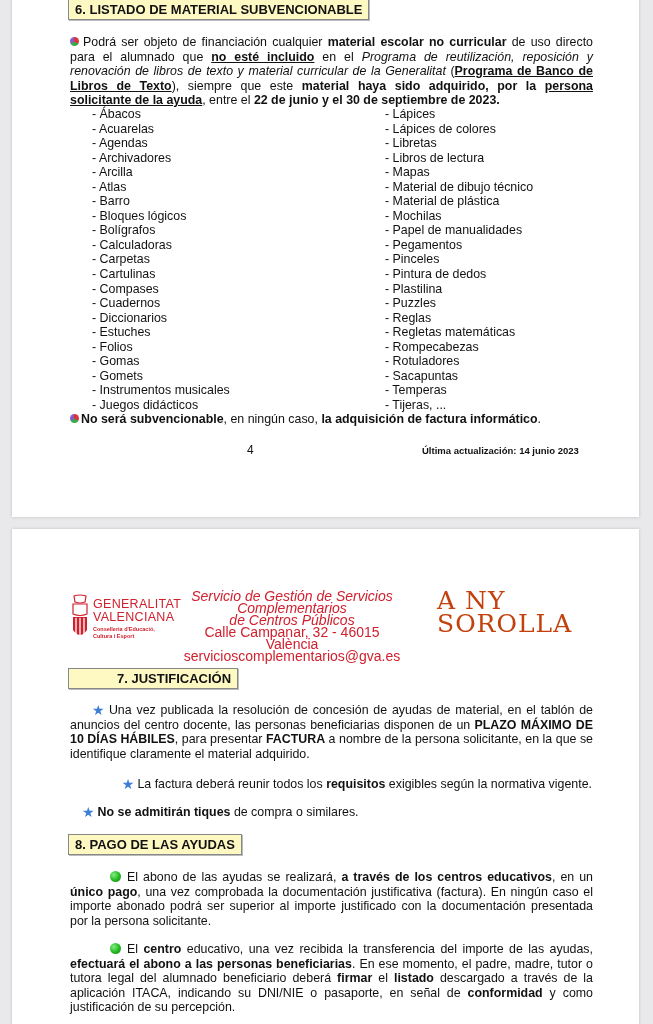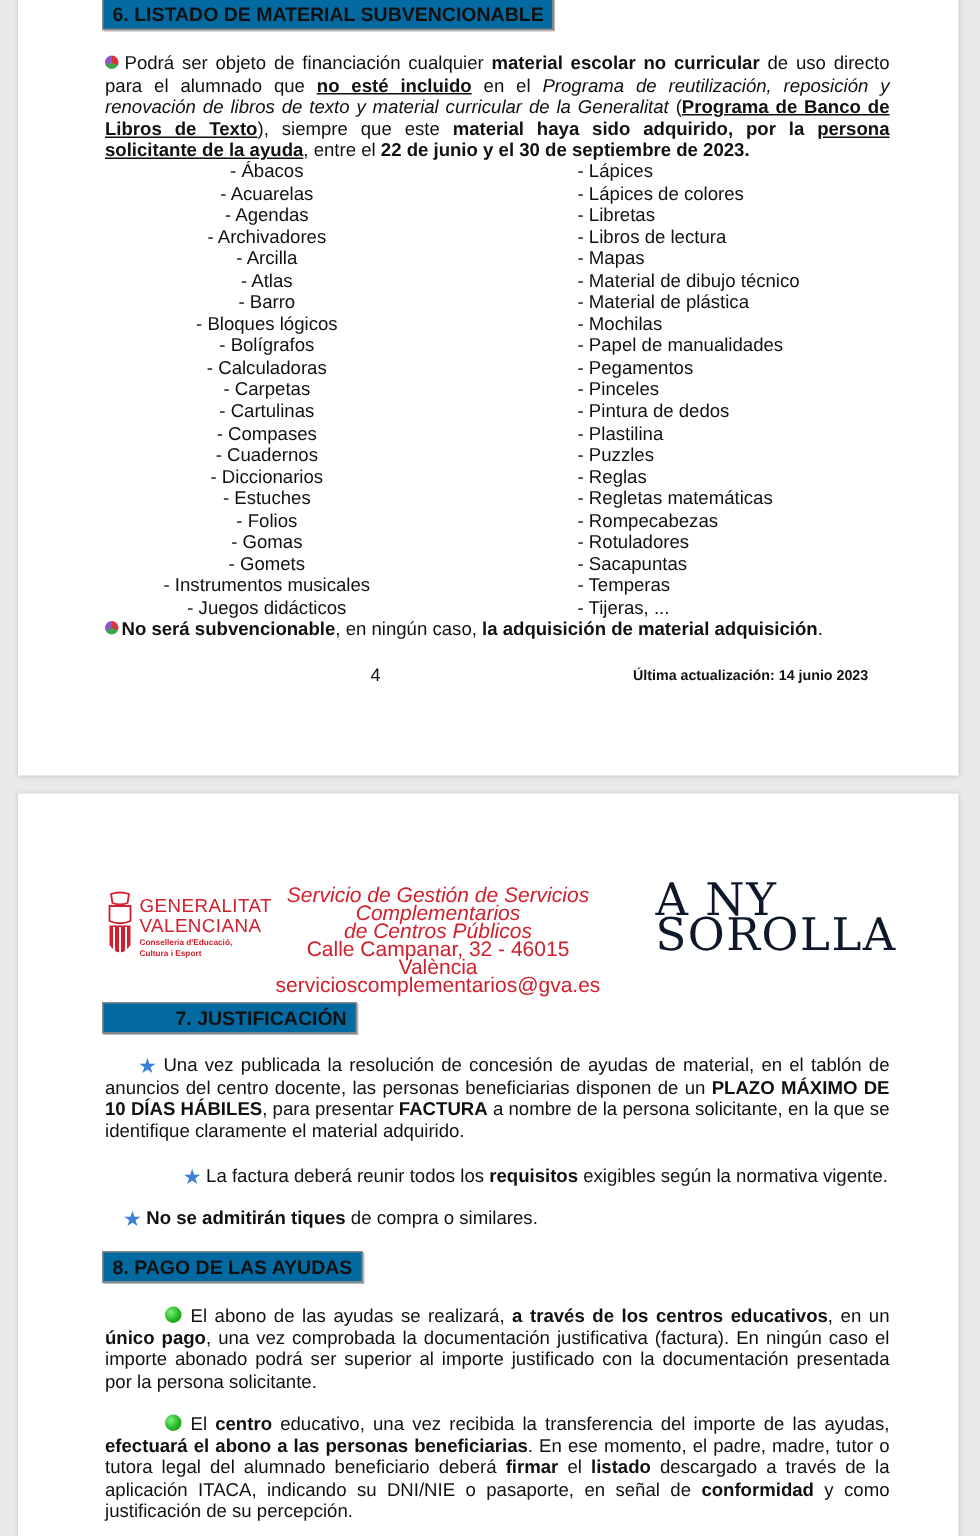--- a/index.html
+++ b/index.html
@@ -16,21 +16,21 @@
       width: 627px;
       background: #ffffff;
       box-shadow: 0 0 3px rgba(0,0,0,0.18);
     }
     #page1 { top: -10px; height: 527px; }
     #page2 { top: 529px; height: 520px; }
 
     .section-box {
       position: absolute;
       border: 1px solid #888;
-      background: #0369a1;
+      background: #fef9c3;
       font-weight: bold;
       font-size: 13px;
       padding: 2px 6px 2px 6px;
       white-space: nowrap;
       box-shadow: 1px 1px 0 #bbb;
     }
     .para {
       position: absolute;
       left: 58px;
       width: 523px;
@@ -65,21 +65,21 @@
       vertical-align: -1px;
     }
 
     .material-list {
       position: absolute;
       top: 117px;
       font-size: 12.4px;
       line-height: 14.55px;
       list-style: none;
     }
-    #list-left { left: 97px; text-align: center; }
+    #list-left { left: 80px; }
     #list-right { left: 359px; margin-left: 14px; }
     .material-list li::before { content: "- "; }
 
     .footer-num {
       position: absolute;
       left: 235px;
       top: 453px;
       font-size: 12px;
     }
     .footer-update {
@@ -129,22 +129,22 @@
       color: #d0202e;
       font-size: 14px;
       line-height: 12px;
     }
     .service-block .it { font-style: italic; }
     .sorolla {
       position: absolute;
       left: 425px;
       top: 60px;
       font-family: "DejaVu Serif", serif;
-      color: #0f172a;
-      font-size: 30px;
+      color: #c2410c;
+      font-size: 25px;
       line-height: 23px;
       letter-spacing: 1px;
     }
   </style>
 </head>
 <body>
 
 <div class="page" id="page1">
 
   <div class="section-box" style="left:56px; top:9px;">6. LISTADO DE MATERIAL SUBVENCIONABLE</div>
@@ -194,21 +194,21 @@
       <li>Reglas</li>
       <li>Regletas matemáticas</li>
       <li>Rompecabezas</li>
       <li>Rotuladores</li>
       <li>Sacapuntas</li>
       <li>Temperas</li>
       <li>Tijeras, ...</li>
     </ul>
 
   <p class="para" style="top:422px; left:58px; width:560px; text-align:left;">
-    <span class="bullet-multi" style="margin-right:2px;"></span><b>No será subvencionable</b><span>, en ningún caso, </span><b>la adquisición de material adquisición</b><span>.</span>
+    <span class="bullet-multi" style="margin-right:2px;"></span><b>No será subvencionable</b><span>, en ningún caso, </span><b>la adquisición de factura informático</b><span>.</span>
   </p>
 
   <div class="footer-num">4</div>
   <div class="footer-update">Última actualización: 14 junio 2023</div>
 </div>
 
 <div class="page" id="page2">
 
   <div class="gv-logo">
     <svg class="gv-shield" viewBox="0 0 20 46">

